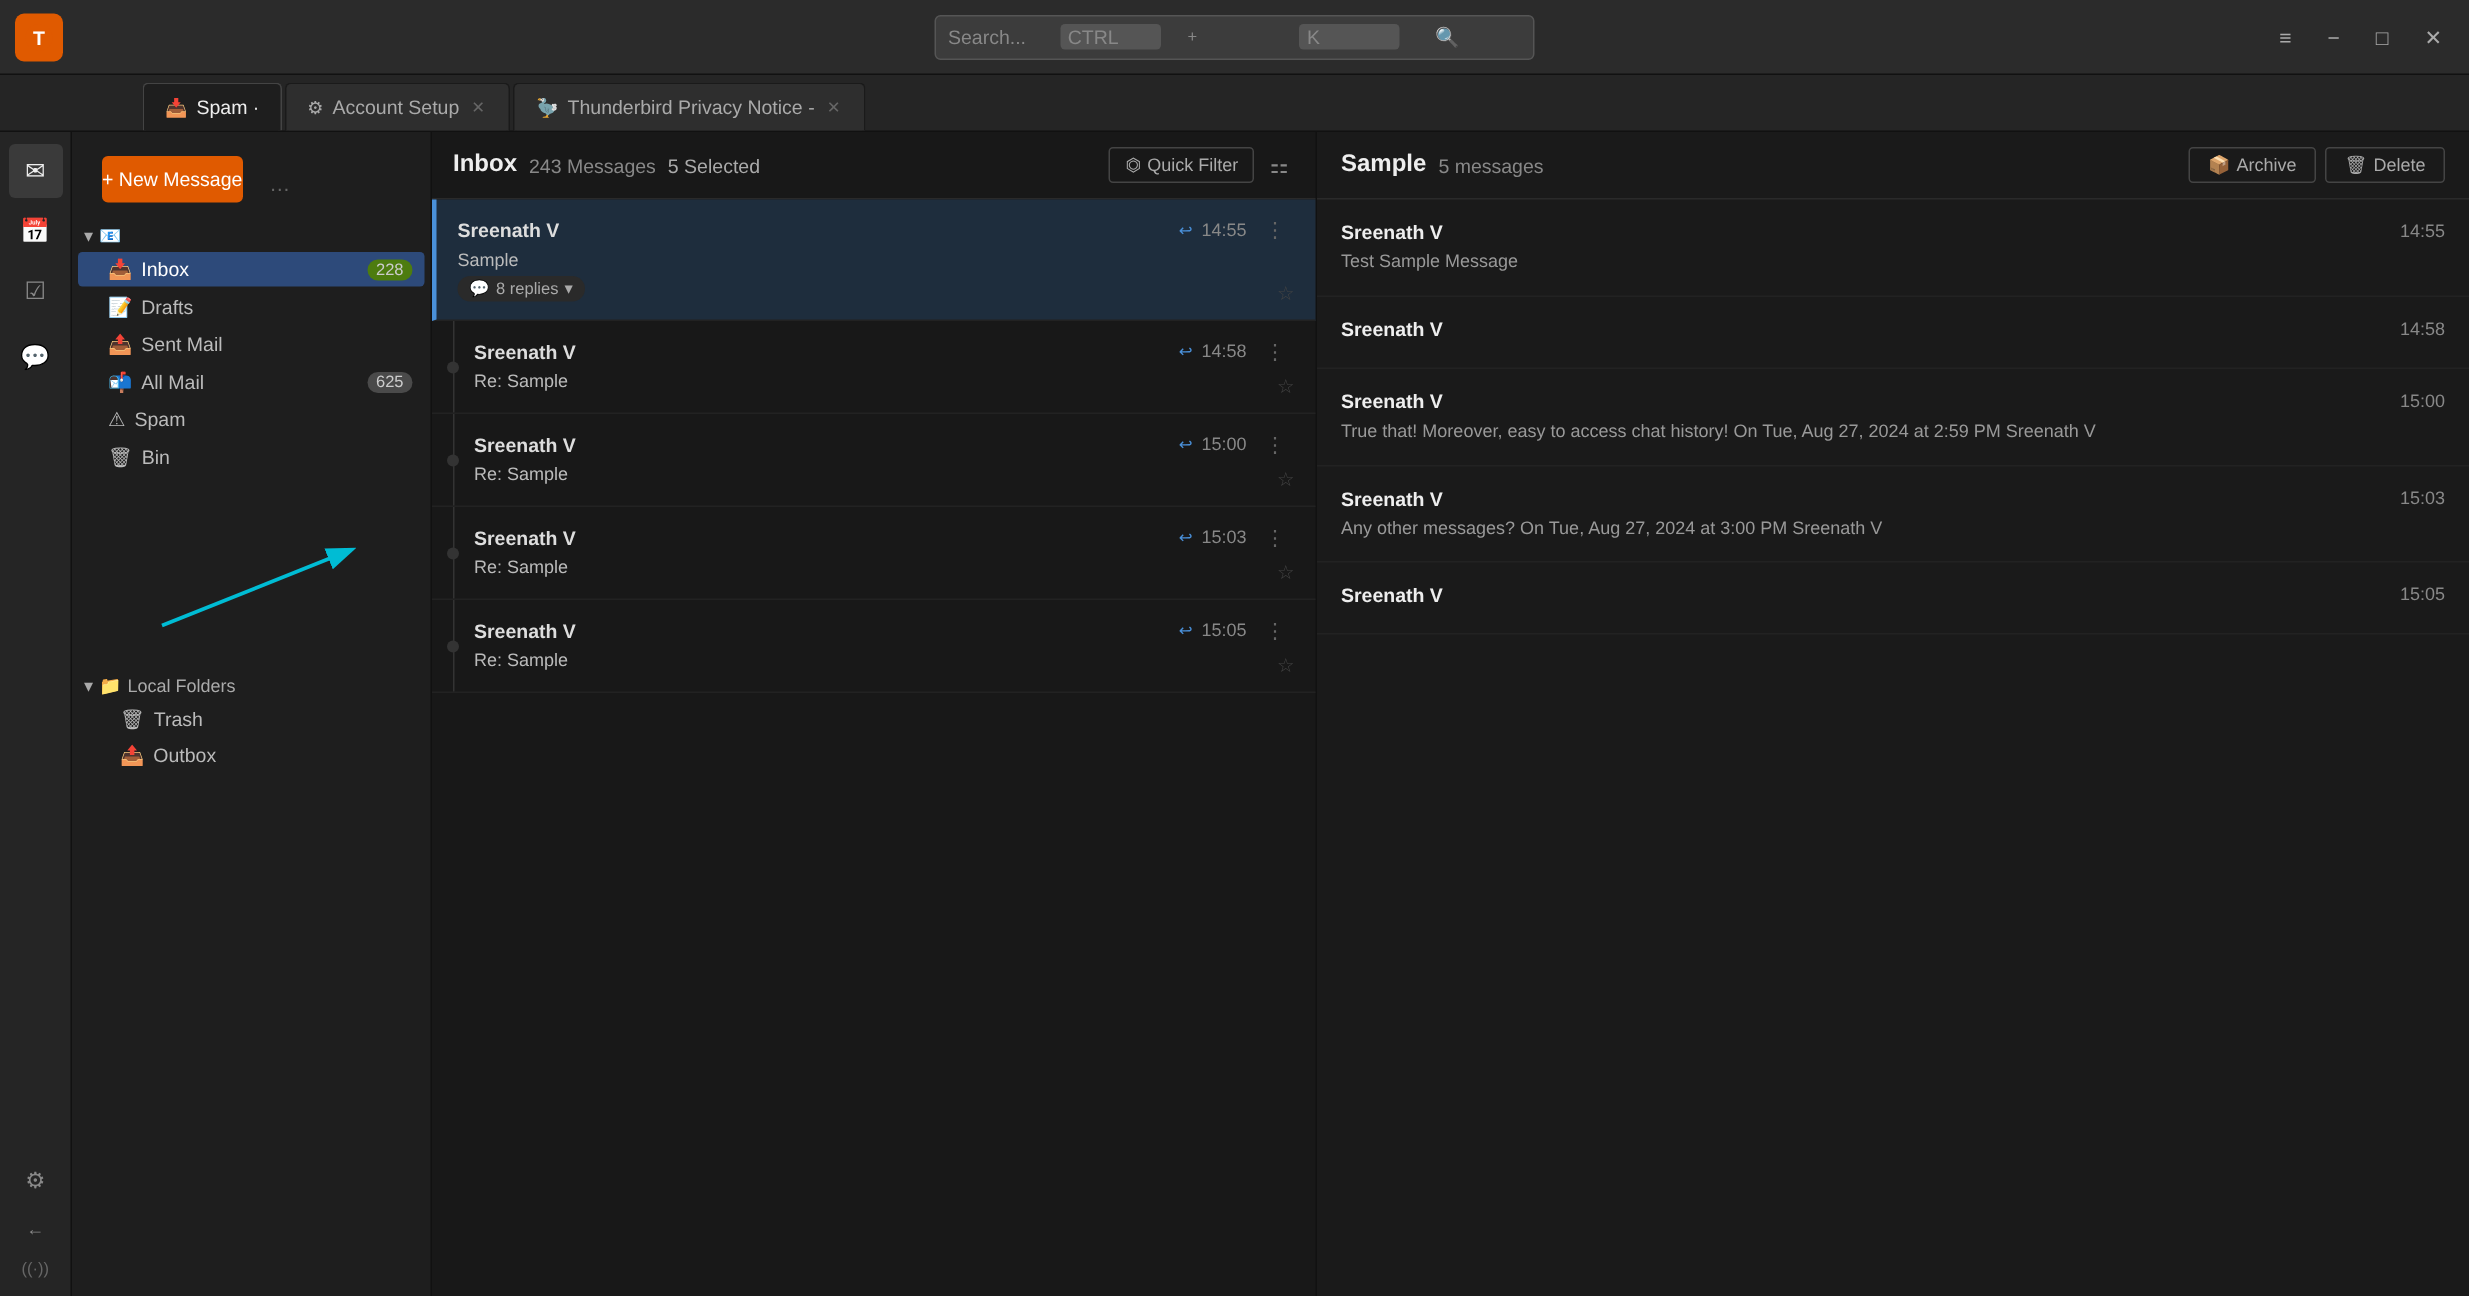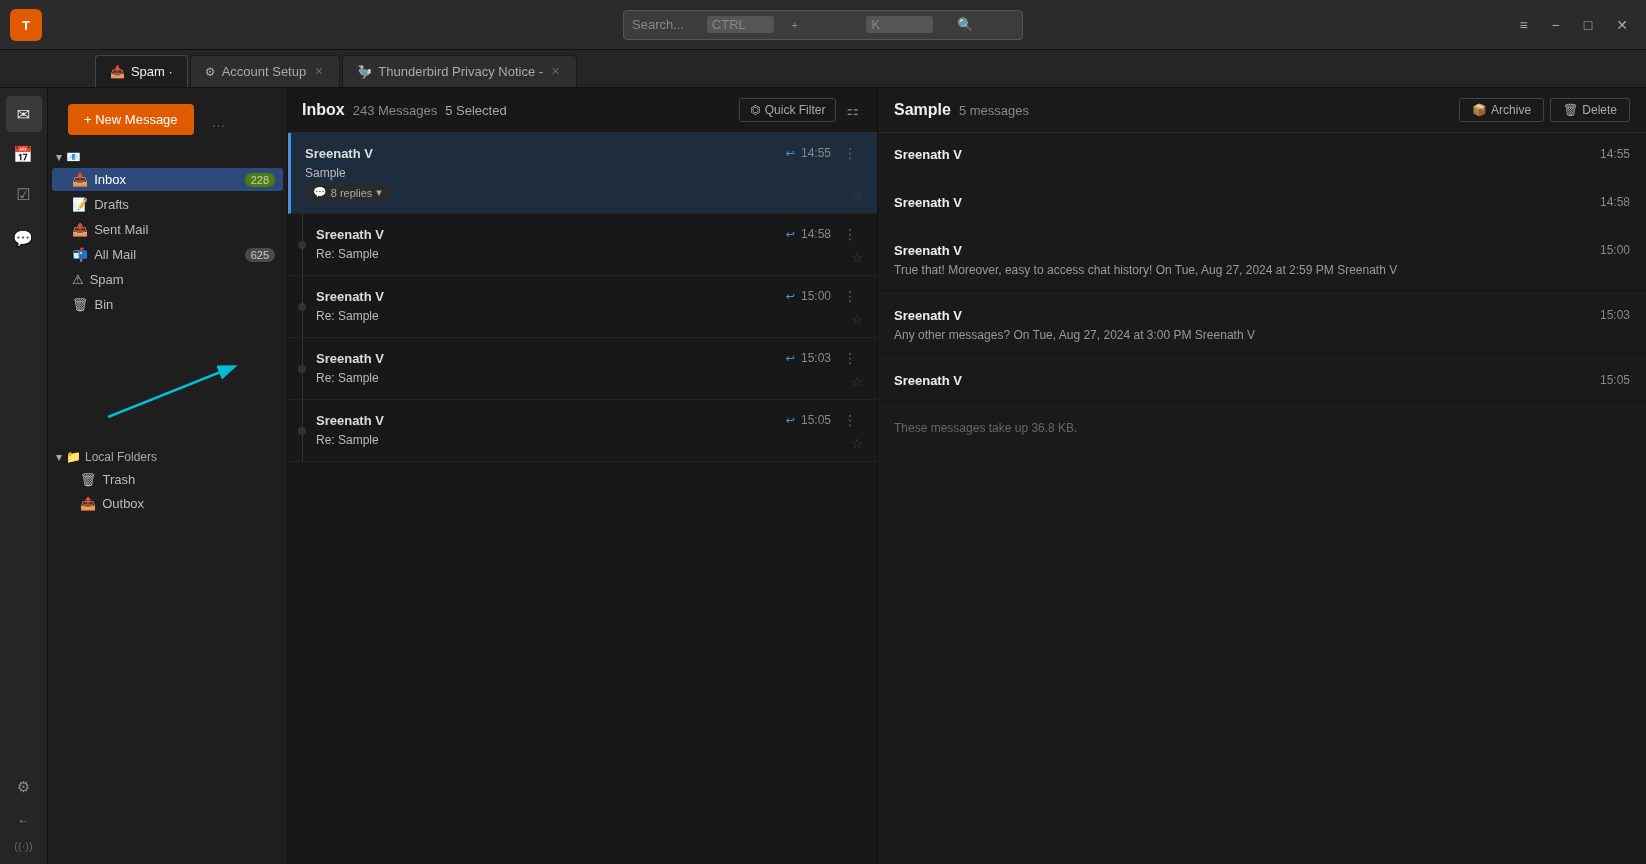--- a/index.html
+++ b/index.html
@@ -157,21 +157,21 @@
       overflow-y: auto;
       padding: 8px 0;
       display: flex;
       flex-direction: column;
     }
     .new-message-btn {
       background: #e05a00;
       color: white;
       border: none;
       border-radius: 4px;
-      padding: 8px 16px;
+      padding: 8px 0;
       font-size: 13px;
       cursor: pointer;
       margin: 4px 12px 8px;
       display: flex;
       align-items: center;
       gap: 6px;
       font-weight: 500;
     }
     .folder-header {
       display: flex;
@@ -586,20 +586,21 @@
           <span>Delete</span>
         </button>
       </div>
     </div>
 
     <div class="detail-message">
       <div class="detail-msg-header">
         <span class="detail-sender">Sreenath V</span>
         <span class="detail-time">14:55</span>
       </div>
+      <div class="detail-body">Test Sample Message</div>
     </div>
 
     <div class="detail-message">
       <div class="detail-msg-header">
         <span class="detail-sender">Sreenath V</span>
         <span class="detail-time">14:58</span>
       </div>
     </div>
 
     <div class="detail-message">
@@ -618,18 +619,15 @@
       <div class="detail-body">Any other messages? On Tue, Aug 27, 2024 at 3:00 PM Sreenath V</div>
     </div>
 
     <div class="detail-message">
       <div class="detail-msg-header">
         <span class="detail-sender">Sreenath V</span>
         <span class="detail-time">15:05</span>
       </div>
     </div>
 
-    <div class="detail-footer">
-      <span>These messages take up 36.8 KB.</span>
-    </div>
   </div>
 
 </div>
 
 </body></html>

